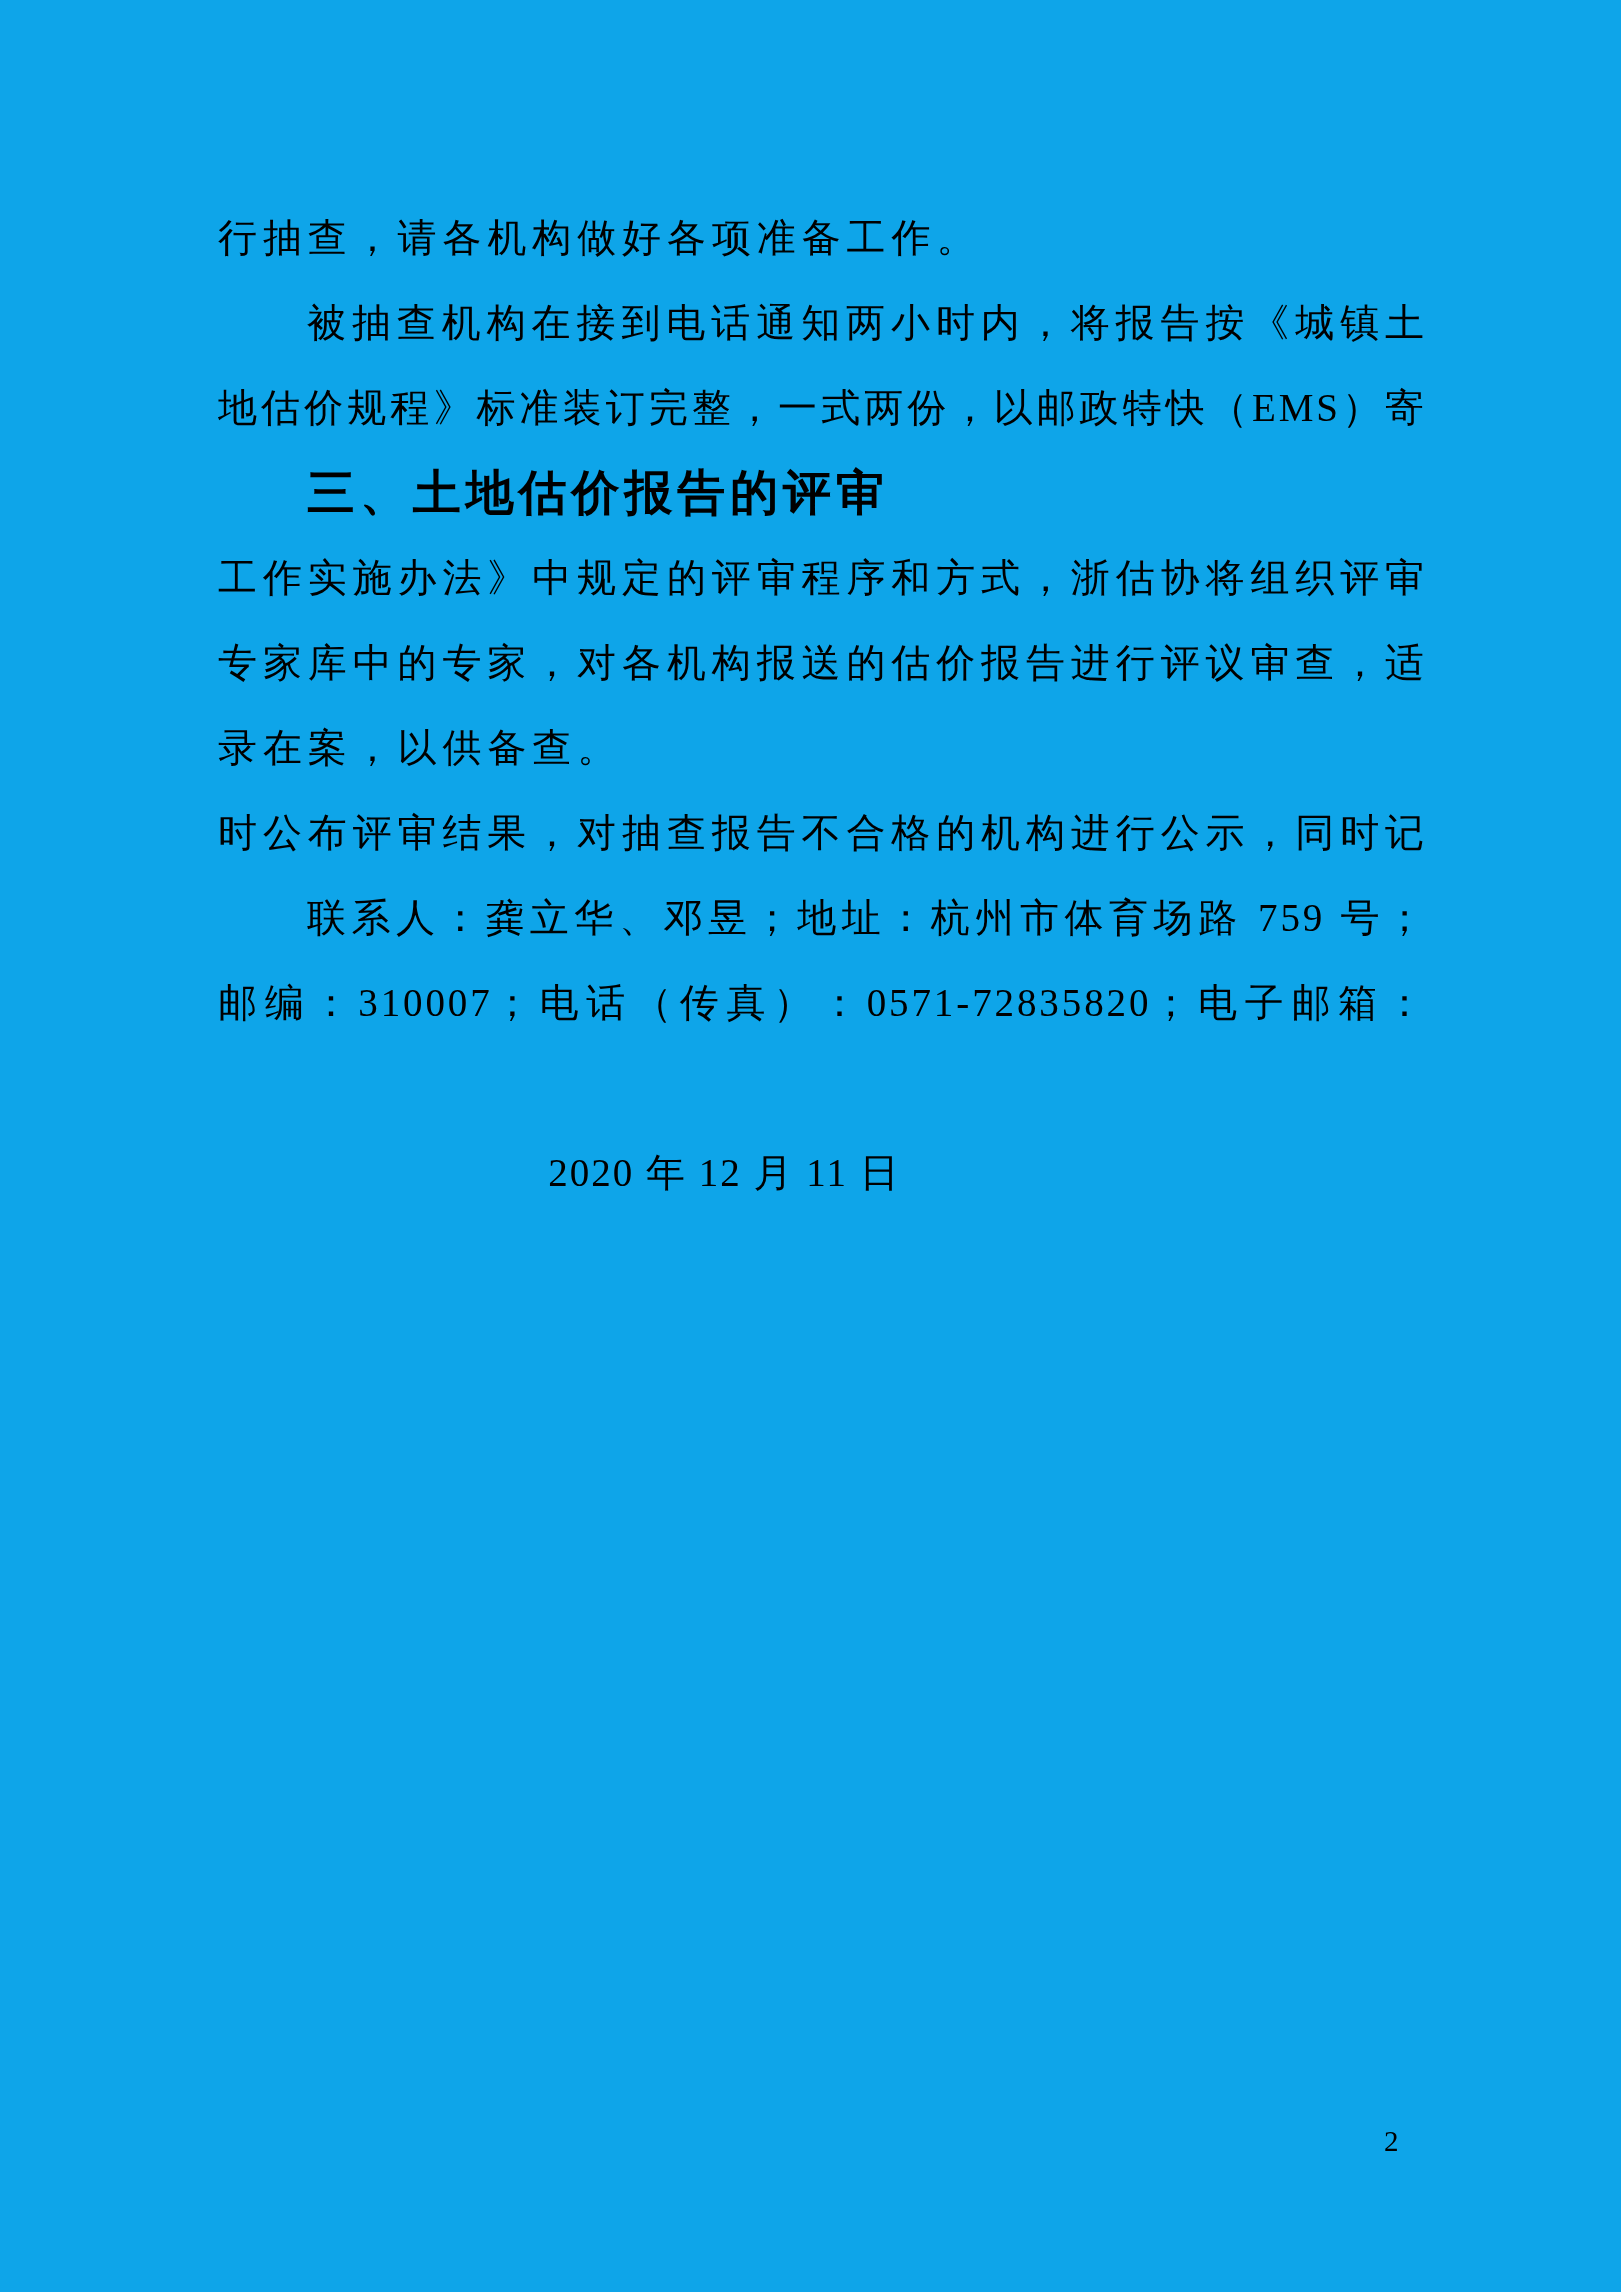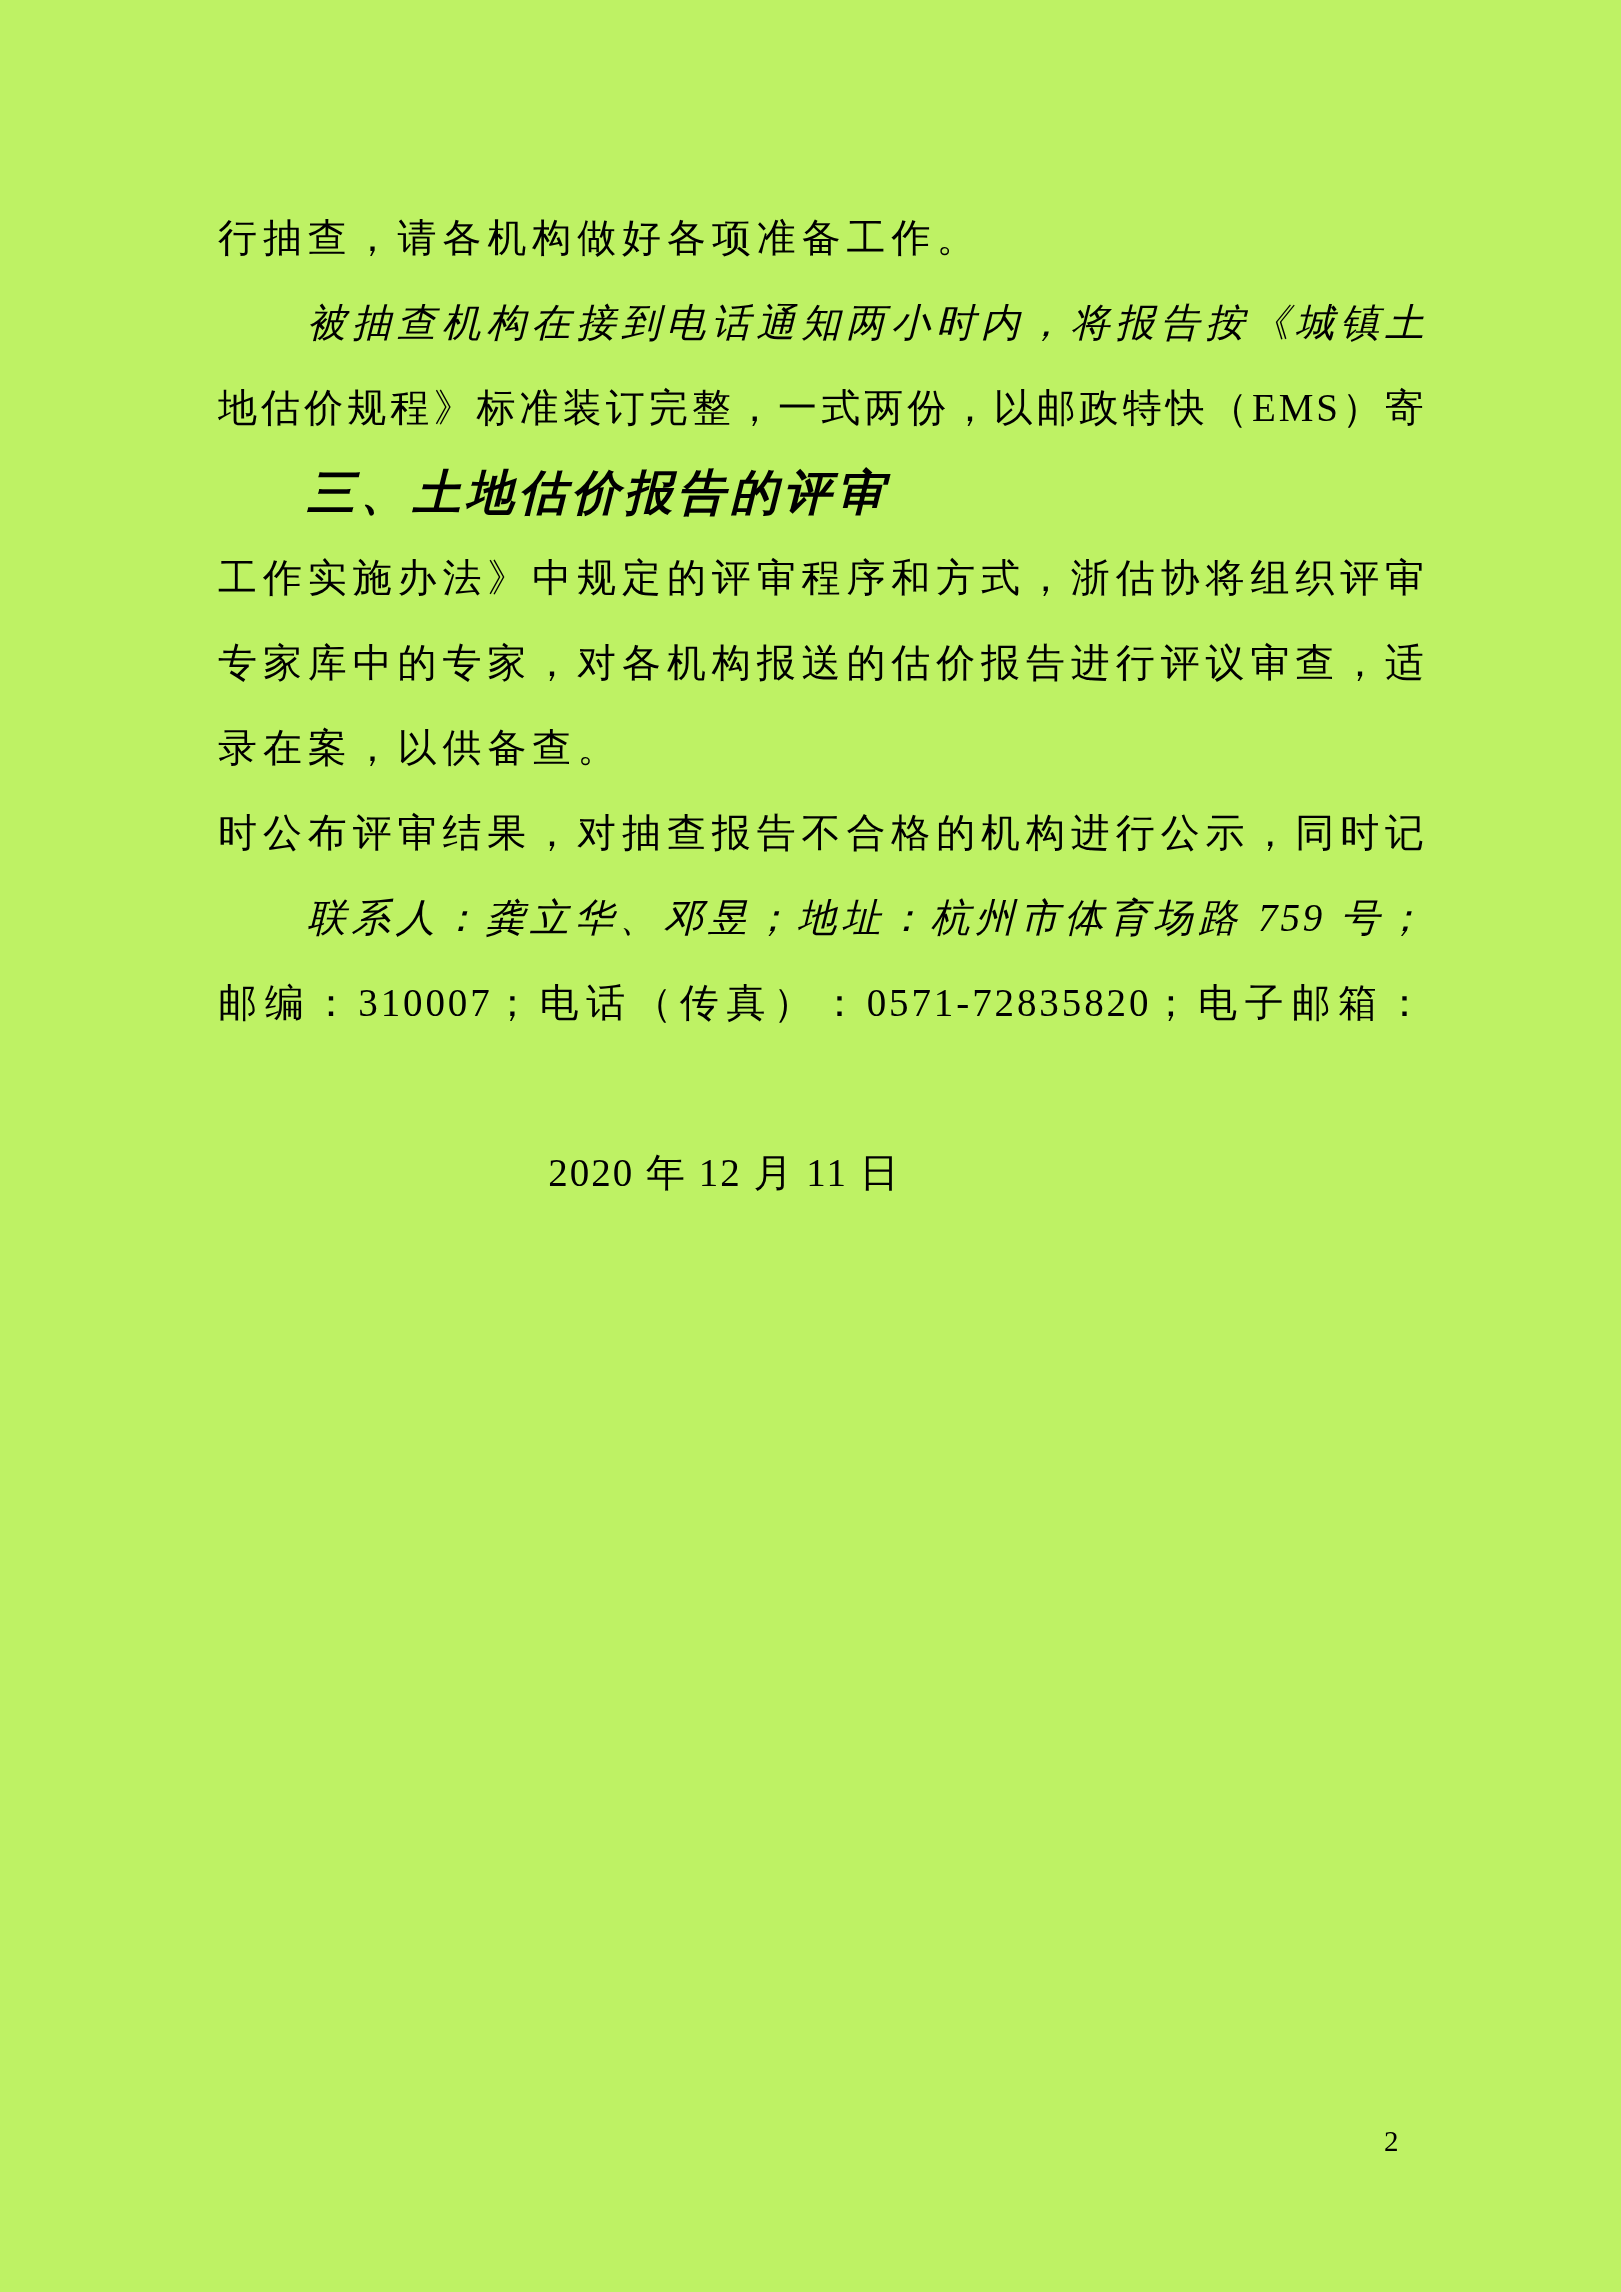--- a/index.html
+++ b/index.html
@@ -4,21 +4,21 @@
 <style>
   html, body {
     margin: 0;
     padding: 0;
     background: #ffffff;
   }
   .page {
     position: relative;
     width: 1621px;
     height: 2293px;
-    background: #bef264;
+    background: #0ea5e9;
     color: #000000;
     font-family: "Liberation Serif", "DejaVu Serif", serif;
     overflow: hidden;
   }
   .text-block {
     position: absolute;
     left: 218px;
     top: 195px;
     width: 1209px;
   }
@@ -30,21 +30,20 @@
     text-align: left;
   }
   .line.justified {
     letter-spacing: 2.9px;
     text-align: justify;
     text-align-last: justify;
     text-justify: inter-character;
   }
   .line.indent {
     padding-left: 89px;
-    font-style: italic;
   }
   .line.heading {
     font-family: "Liberation Sans", "DejaVu Sans", sans-serif;
     font-weight: 700;
     font-size: 48px;
     letter-spacing: 4.9px;
   }
   .line.spacer {
     height: 85px;
   }

